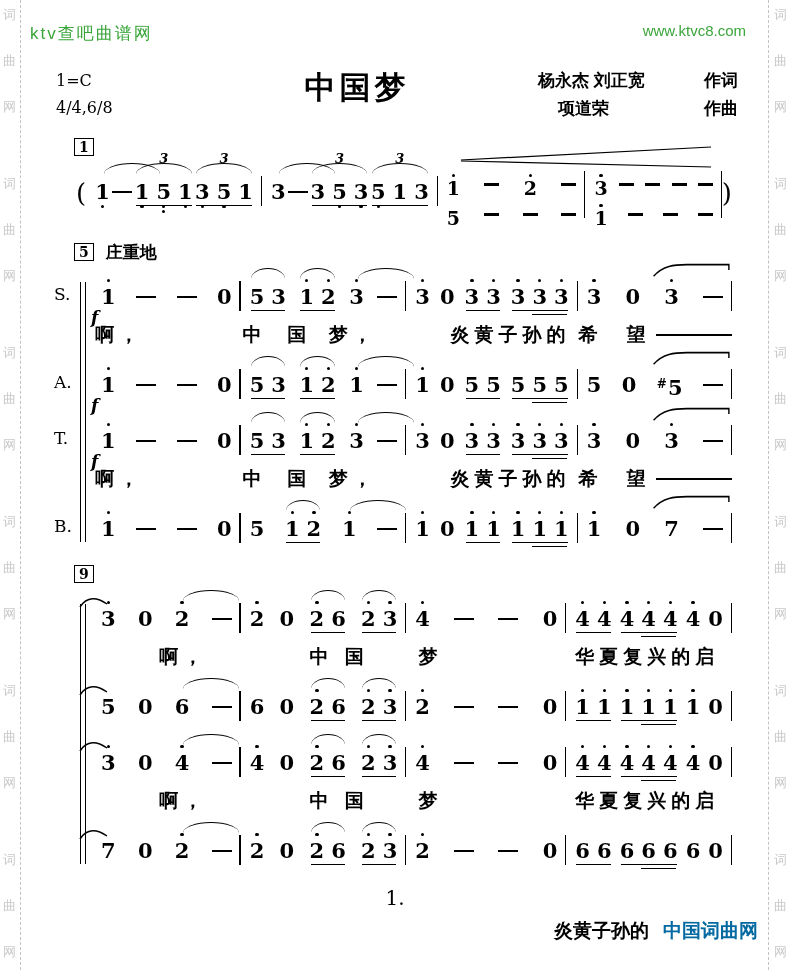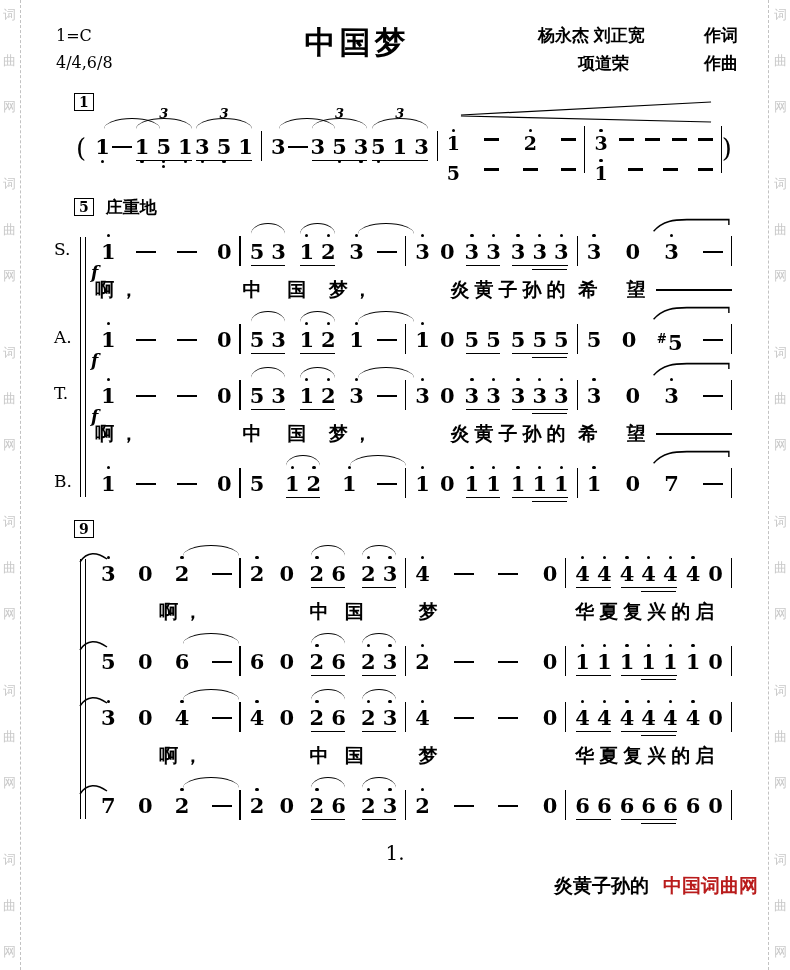--- a/index.html
+++ b/index.html
@@ -16,21 +16,21 @@
   
   .topbar{display:flex;justify-content:space-between;padding:22px 44px 0 30px;}
   .site{color:#3aa53a;font-size:17px;letter-spacing:2px;text-decoration:none;cursor:pointer;}
   .url{color:#3aa53a;font-size:15px;text-decoration:none;cursor:pointer;}
   
   .titleblock{display:flex;align-items:flex-start;margin:22px 52px 0 56px;}
   .keycol{width:120px;font:16px "DejaVu Serif",serif;line-height:27px;}
   .title{flex:1;text-align:center;font-size:31px;font-weight:bold;margin:0;letter-spacing:4px;}
   .credcol{width:200px;font-size:17px;font-weight:bold;line-height:28px;}
   .credrow{display:flex;justify-content:space-between;align-items:center;}
-  .credrow.second span:first-child{margin-left:40px;font-family:Liberation Serif, serif;}
+  .credrow.second span:first-child{margin-left:20px;font-family:Liberation Serif, serif;}
   
   #score{margin:10px 48px 0 52px;}
   .system{margin-top:14px;position:relative;}
   .syshead{display:flex;align-items:center;gap:12px;margin:0 0 8px 22px;height:20px;}
   .mbox{border:1.6px solid #000;font:bold 14px "DejaVu Serif",serif;line-height:16px;padding:0 4px;}
   .tempo{font-weight:bold;font-size:17px;}
   .sysbody{position:relative;margin-left:40px;margin-right:10px;}
   .sysbody.braced::before{content:"";position:absolute;left:-12px;top:6px;bottom:8px;width:4px;
         border-left:1.3px solid #000;border-right:1.3px solid #000;}
   .mline{display:flex;position:relative;margin:14px 0 2px 0;}
@@ -121,20 +121,24 @@
       <span>曲</span>
       <span>网</span>
       <span>词</span>
       <span>曲</span>
       <span>网</span>
       <span>词</span>
       <span>曲</span>
       <span>网</span>
     </div>
 
+  <div class="topbar">
+    <a class="site" style="color: rgb(58, 165, 58);">ktv查吧曲谱网</a>
+    <a class="url" style="color: rgb(58, 165, 58);">www.ktvc8.com</a>
+  </div>
 
   <div class="titleblock">
     <div class="keycol">
       <div>1=C</div>
       <div>4/4,6/8</div>
     </div>
     <h1 class="title">中国梦</h1>
     <div class="credcol">
       <div class="credrow">
         <span>杨永杰 刘正宽</span>
@@ -1670,15 +1674,15 @@
                 <i class="db"></i>
               </span>
             </div>
           </div>
         </div>
       </div>
     </div>
 
   <div class="pageno">1.</div>
   <div class="credits">
-    <span>炎黄子孙的</span><a class="sourcesite" style="color: #b91c1c;">中国词曲网</a>
+    <span>炎黄子孙的</span><a class="sourcesite" style="color: #0369a1;">中国词曲网</a>
   </div>
 </div>
 
 </body></html>

